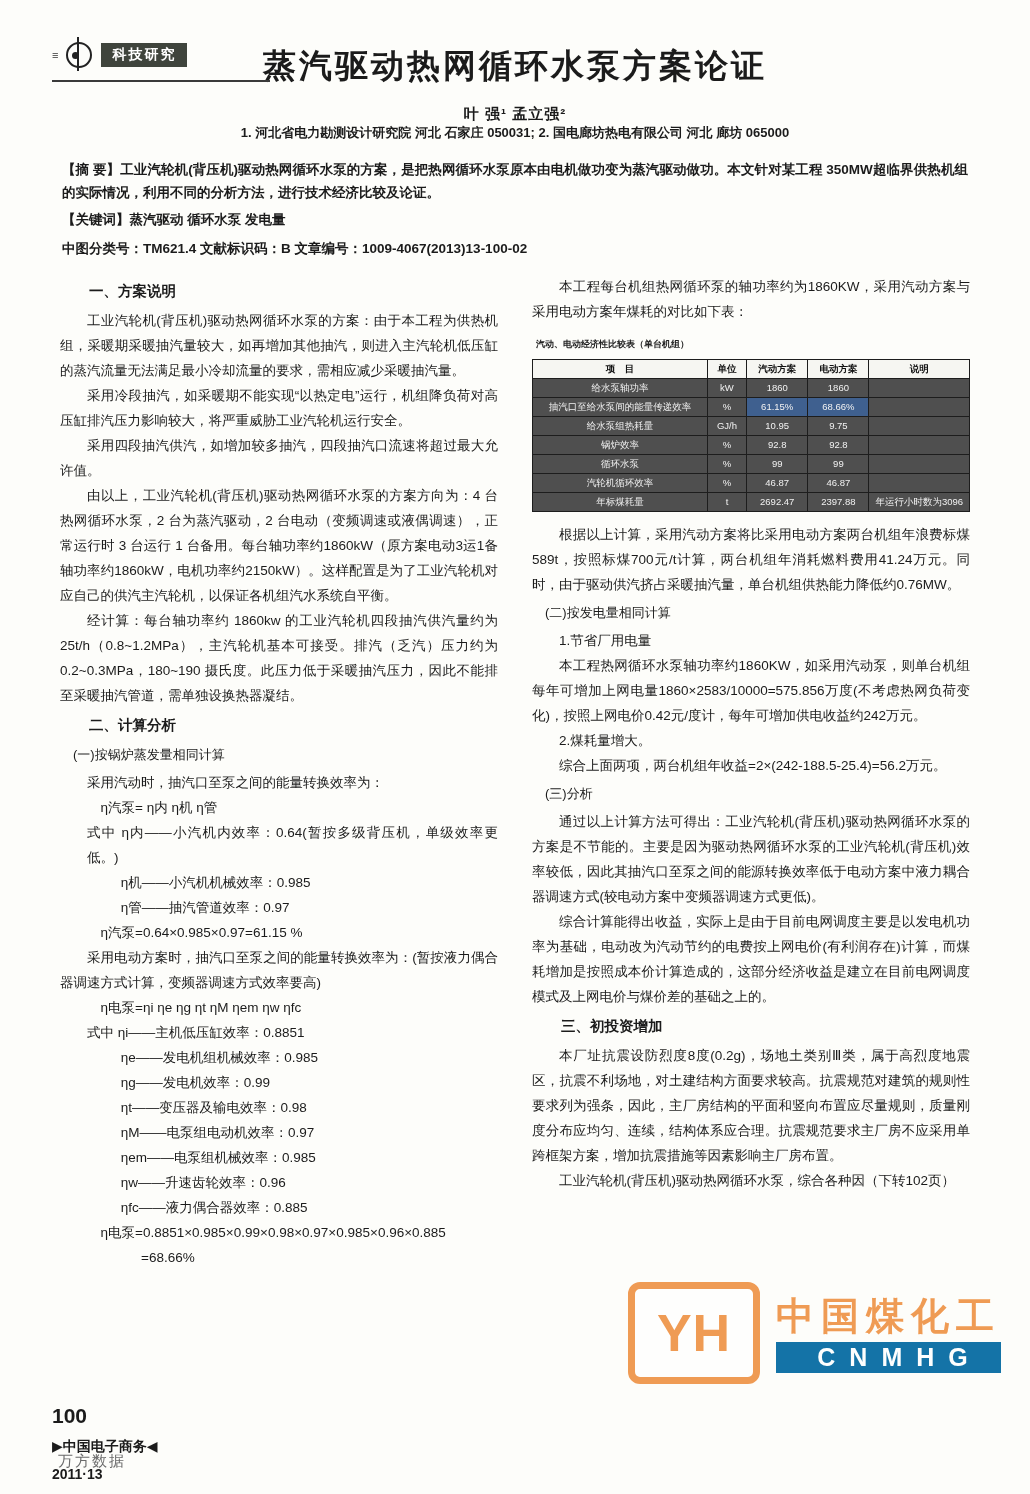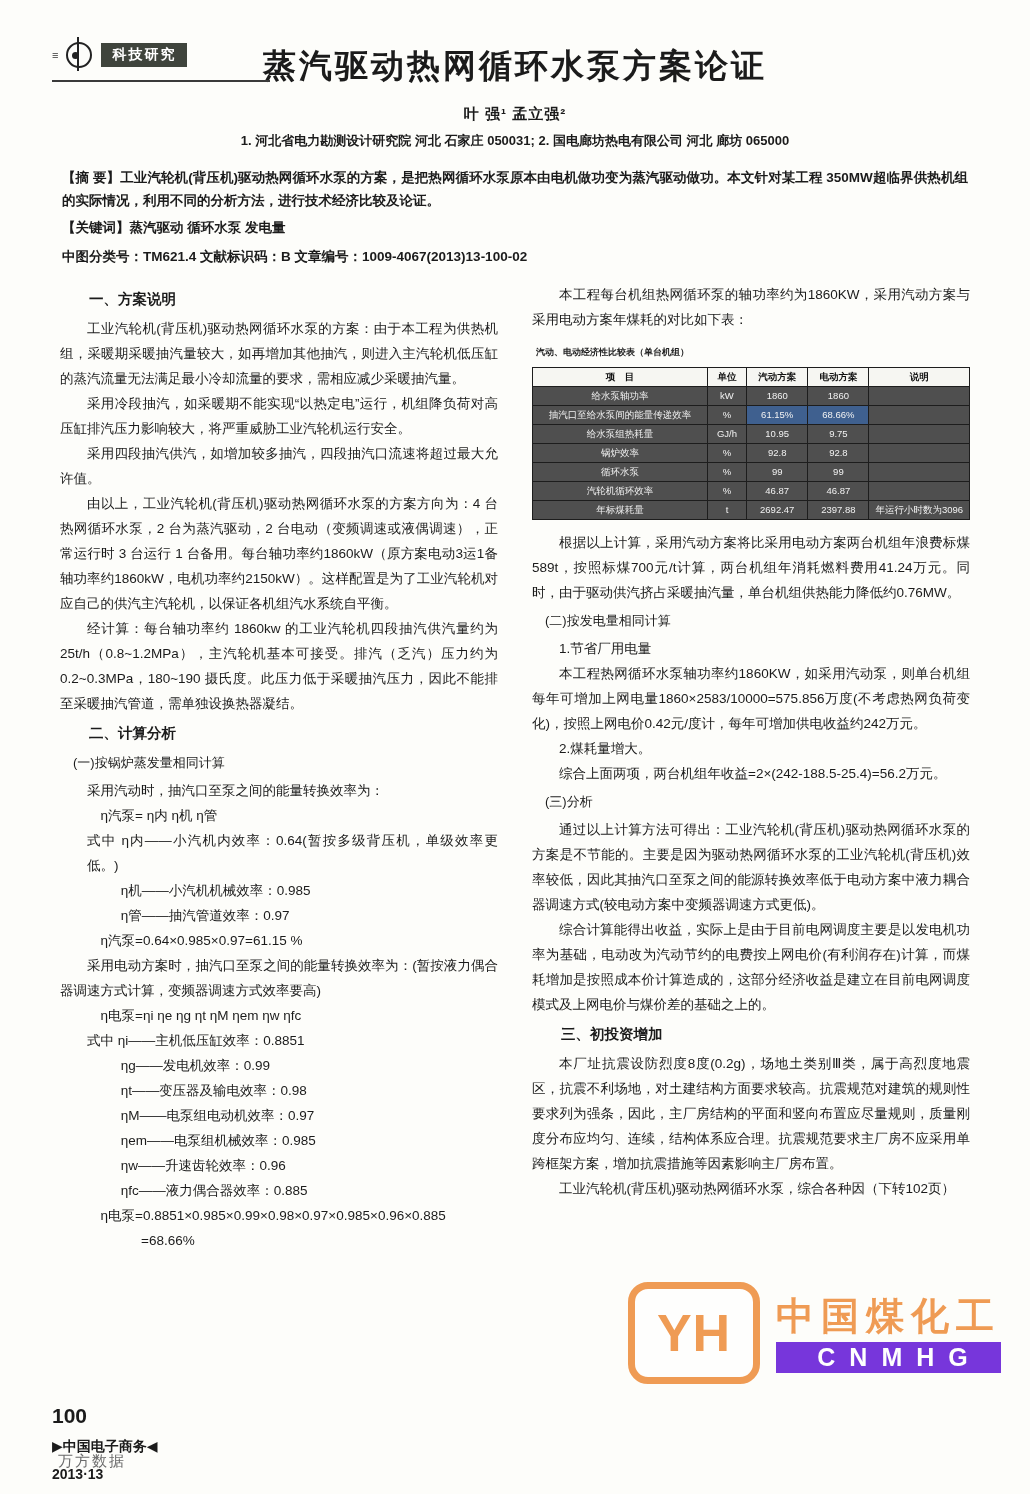--- a/index.html
+++ b/index.html
@@ -18,21 +18,21 @@
   .edge-marks{font-size:11px;color:#333;letter-spacing:-1px;}
   .logo-mark{position:relative;width:22px;height:22px;border:2px solid #222;border-radius:50%;display:inline-block;}
   .logo-mark::before{content:"";position:absolute;left:9px;top:-7px;width:2px;height:34px;background:#222;}
   .logo-mark::after{content:"";position:absolute;left:4px;top:8px;width:7px;height:7px;background:#222;border-radius:50%;}
   .header-tag{background:#3f443c;color:#fff;font-weight:bold;font-size:14px;padding:3px 11px;letter-spacing:2px;}
   .header-rule{position:absolute;top:80px;left:52px;width:218px;border-top:2px solid #3a3a3a;}
   
   .headblock{padding-top:44px;text-align:center;}
   .title{font-size:33px;font-weight:bold;letter-spacing:3px;}
   .authors{margin-top:16px;font-size:15px;font-weight:bold;letter-spacing:1px;}
-  .affil{margin-top:8px;font-size:13px;font-weight:bold;}
+  .affil{margin-top:0;font-size:13px;font-weight:bold;}
   .meta{margin:16px 62px 0;text-align:justify;font-size:13.5px;line-height:23px;}
   .meta .lbl{font-weight:bold;}
   .meta p{margin:0 0 4px;font-weight:bold;}
   .meta .classline{margin-top:6px;}
   
   .columns{display:flex;gap:34px;margin:14px 60px 0;text-align:justify;}
   .col{width:446px;font-size:13.5px;line-height:25px;}
   .blk{margin:0;}
   .blk.h1{font-weight:bold;font-size:14.5px;text-indent:2em;margin:5px 0 4px;}
   .blk.h2{font-size:13px;text-indent:1em;margin:3px 0;}
@@ -46,24 +46,24 @@
   table.cmp{width:100%;border-collapse:collapse;font-size:9.5px;line-height:12px;margin:0 0 10px;}
   table.cmp th,table.cmp td{border:1px solid #1d1d1d;padding:3px 4px;}
   table.cmp thead th{background:#f6f6f2;color:#111;font-weight:bold;text-align:center;}
   table.cmp tbody td{background:#4f4f4f;color:#f2f2f2;text-align:center;}
   table.cmp tbody td:first-child{text-align:center;}
   table.cmp tbody td.hl{background:#3f608f;}
   table.cmp col.c0{width:40%;}table.cmp col.c1{width:9%;}
   table.cmp col.c2{width:14%;}table.cmp col.c3{width:14%;}table.cmp col.c4{width:23%;}
   
   .watermark{position:absolute;left:628px;top:1282px;display:flex;align-items:center;gap:16px;color:#ef9448;opacity:.93;}
-  .wm-logo{width:118px;height:88px;border:7px solid currentColor;border-radius:20px;display:flex;align-items:center;justify-content:center;font-weight:bold;font-size:52px;letter-spacing:1px;background:rgba(255,255,255,.55);}
+  .wm-logo{width:118px;height:88px;border:7px solid currentColor;border-radius:12px;display:flex;align-items:center;justify-content:center;font-weight:bold;font-size:52px;letter-spacing:1px;background:rgba(255,255,255,.55);}
   .wm-txt{display:flex;flex-direction:column;}
   .wm-brand{font-size:38px;font-weight:bold;letter-spacing:7px;line-height:44px;}
-  .wm-sub{margin-top:4px;background:#6d28d9;color:#fff;font-weight:bold;font-size:25px;letter-spacing:14px;padding:1px 6px 1px 28px;text-align:center;}
+  .wm-sub{margin-top:4px;background:#0369a1;color:#fff;font-weight:bold;font-size:25px;letter-spacing:14px;padding:1px 6px 1px 28px;text-align:center;}
   
   .footer{position:absolute;left:52px;top:1404px;display:flex;align-items:baseline;gap:10px;flex-direction:column;}
   .pageno{font-size:21px;font-weight:bold;}
   .journal{font-size:14px;font-weight:bold;}
   .issue{font-size:14px;font-weight:bold;}
   .wanfang{position:absolute;left:58px;top:1452px;font-size:15px;color:#6b6b6b;letter-spacing:2px;}
 </style>
 </head>
 <body>
 
@@ -100,20 +100,21 @@
         <div class="blk h2">(一)按锅炉蒸发量相同计算</div>
         <div class="blk p">采用汽动时，抽汽口至泵之间的能量转换效率为：</div>
         <div class="blk formula">η汽泵= η内 η机 η管</div>
         <div class="blk item1">式中 η内——小汽机内效率：0.64(暂按多级背压机，单级效率更低。)</div>
         <div class="blk item">η机——小汽机机械效率：0.985</div>
         <div class="blk item">η管——抽汽管道效率：0.97</div>
         <div class="blk formula">η汽泵=0.64×0.985×0.97=61.15 %</div>
         <div class="blk p">采用电动方案时，抽汽口至泵之间的能量转换效率为：(暂按液力偶合器调速方式计算，变频器调速方式效率要高)</div>
         <div class="blk formula">η电泵=ηi ηe ηg ηt ηM ηem ηw ηfc</div>
         <div class="blk item1">式中 ηi——主机低压缸效率：0.8851</div>
+        <div class="blk item">ηe——发电机组机械效率：0.985</div>
         <div class="blk item">ηg——发电机效率：0.99</div>
         <div class="blk item">ηt——变压器及输电效率：0.98</div>
         <div class="blk item">ηM——电泵组电动机效率：0.97</div>
         <div class="blk item">ηem——电泵组机械效率：0.985</div>
         <div class="blk item">ηw——升速齿轮效率：0.96</div>
         <div class="blk item">ηfc——液力偶合器效率：0.885</div>
         <div class="blk formula">η电泵=0.8851×0.985×0.99×0.98×0.97×0.985×0.96×0.885</div>
         <div class="blk formula2">=68.66%</div>
       </div>
     <div class="col">
@@ -211,17 +212,17 @@
     <div class="wm-logo">YH</div>
     <div class="wm-txt">
       <div class="wm-brand">中国煤化工</div>
       <div class="wm-sub">CNMHG</div>
     </div>
   </div>
 
   <div class="footer">
     <span class="pageno">100</span>
     <span class="journal">▶中国电子商务◀</span>
-    <span class="issue">2013·13</span>
+    <span class="issue">2011·13</span>
   </div>
   <div class="wanfang">万方数据</div>
 
 </div>
 
 </body></html>

